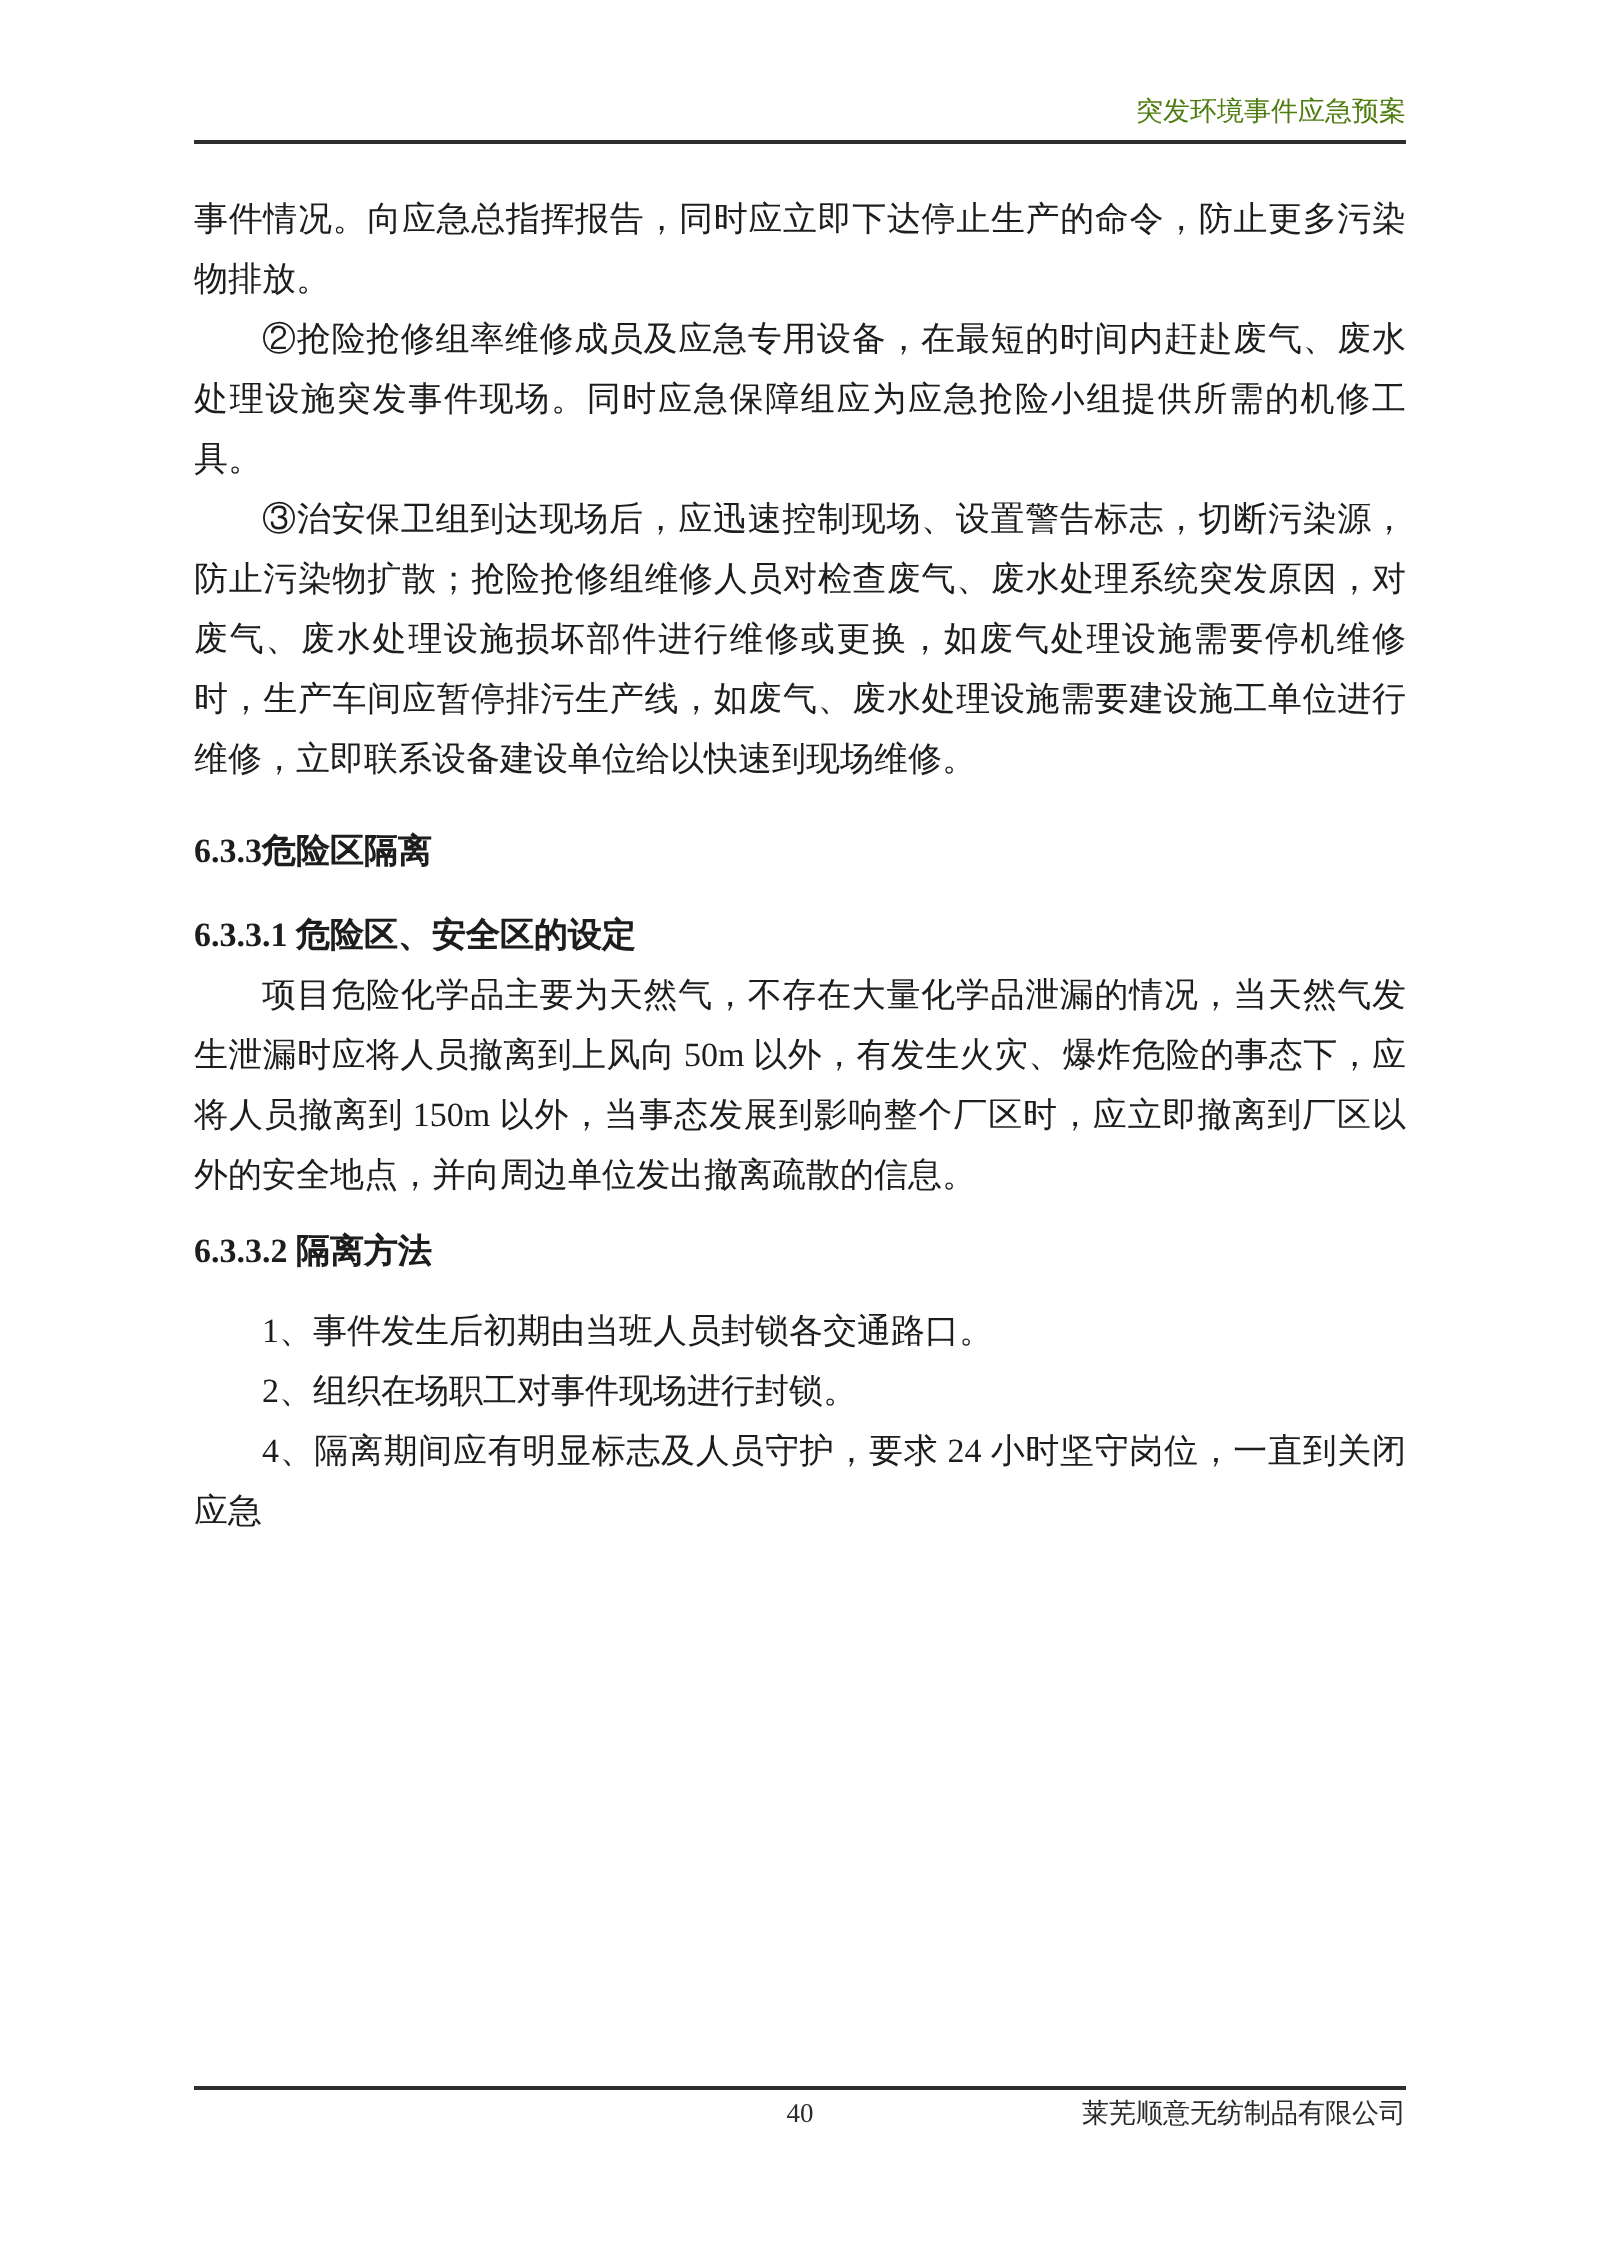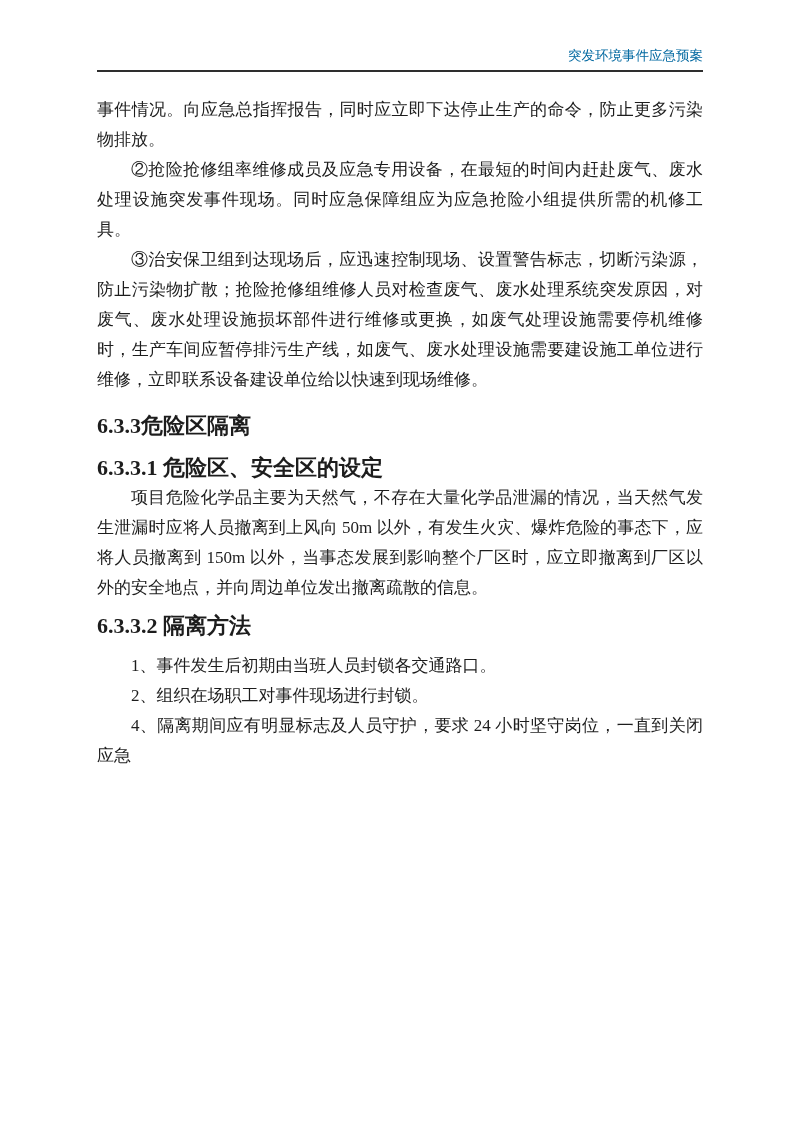--- a/index.html
+++ b/index.html
@@ -18,21 +18,21 @@
   }
   
   .page-header {
     position: absolute;
     top: 47px;
     left: 97px;
     right: 97px;
     text-align: right;
     font-size: 13.5px;
     line-height: 17px;
-    color: #0369a1;
+    color: #4d7c0f;
     padding-bottom: 6px;
     border-bottom: 2px solid #2e2e2e;
   }
   
   .page-content {
     position: absolute;
     top: 95px;
     left: 97px;
     right: 97px;
     font-size: 17px;
@@ -42,21 +42,21 @@
   }
   .para {
     margin: 0;
     text-indent: 2em;
   }
   .para.no-indent {
     text-indent: 0;
   }
   .heading {
     font-weight: bold;
-    font-size: 22px;
+    font-size: 17px;
     line-height: 30px;
     margin: 0;
     text-align: left;
   }
   .heading.h-633  { margin: 16px 0 12px 0; }
   .heading.h-6331 { margin: 6px 0 0 0; }
   .heading.h-6332 { margin: 8px 0 10px 0; }
   .list-item {
     margin: 0;
     text-indent: 2em;
@@ -107,14 +107,18 @@
 
     <p class="para">项目危险化学品主要为天然气，不存在大量化学品泄漏的情况，当天然气发生泄漏时应将人员撤离到上风向 50m 以外，有发生火灾、爆炸危险的事态下，应将人员撤离到 150m 以外，当事态发展到影响整个厂区时，应立即撤离到厂区以外的安全地点，并向周边单位发出撤离疏散的信息。</p>
 
     <h3 class="heading h-6332">6.3.3.2 隔离方法</h3>
 
     <p class="list-item">1、事件发生后初期由当班人员封锁各交通路口。</p>
     <p class="list-item">2、组织在场职工对事件现场进行封锁。</p>
     <p class="list-item">4、隔离期间应有明显标志及人员守护，要求 24 小时坚守岗位，一直到关闭应急</p>
   </div>
 
+  <div class="page-footer">
+    <div class="footer-page-number">40</div>
+    <div class="footer-company">莱芜顺意无纺制品有限公司</div>
+  </div>
 
 </div>
 
 </body></html>

